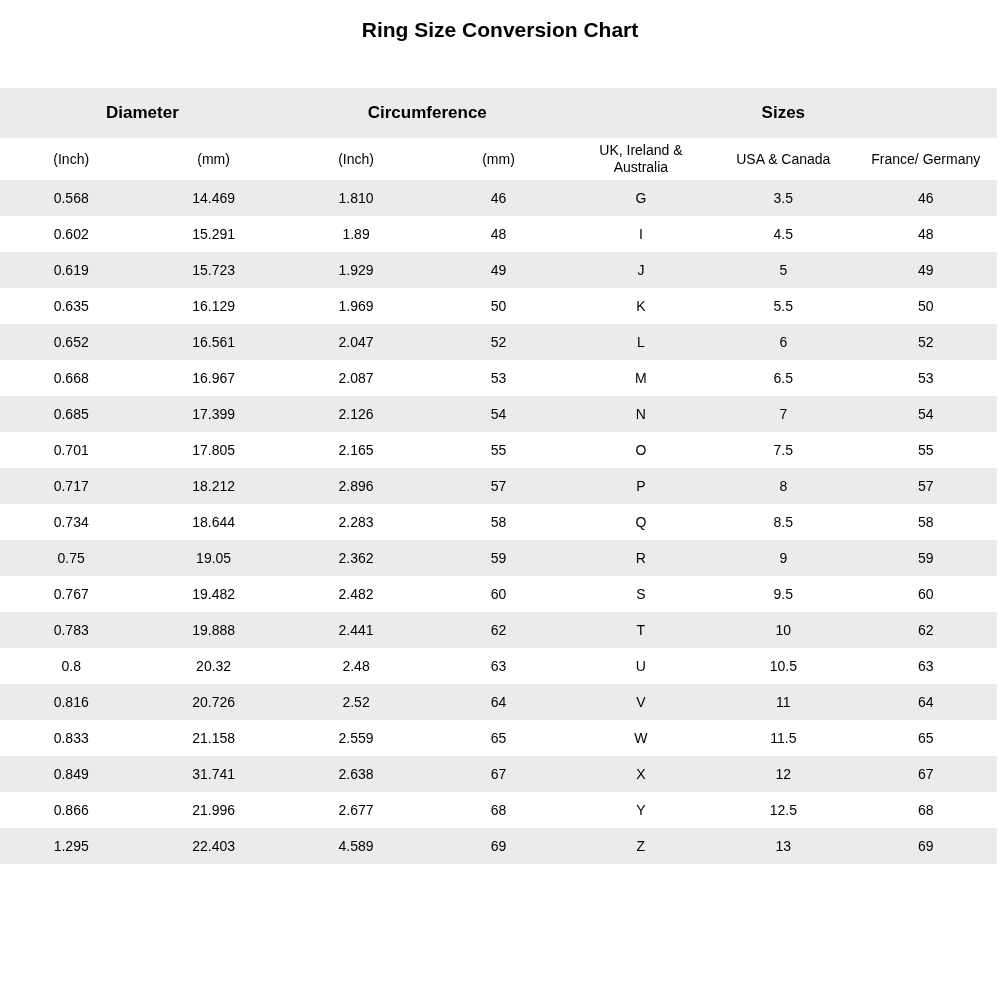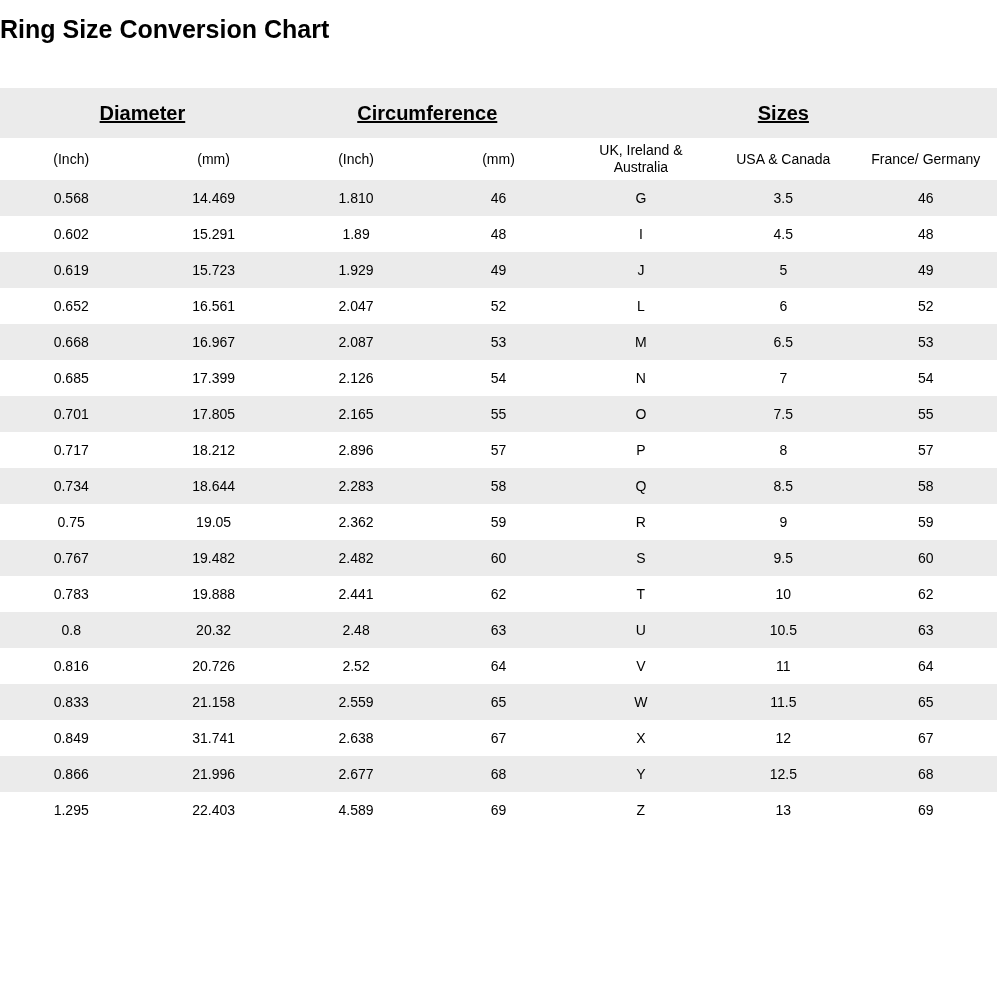--- a/index.html
+++ b/index.html
@@ -9,21 +9,22 @@
     padding: 0;
     width: 1000px;
     height: 1000px;
     background: var(--bg);
     font-family: "Liberation Sans", sans-serif;
     color: var(--text);
   }
   .page { width: 1000px; height: 1000px; overflow: hidden; }
   .title {
     margin: 17px 0 0 0;
-    font-size: 25px;
+    text-align: center;
+    font-size: 21px;
     font-weight: bold;
     line-height: 25px;
   }
   table.ring-table {
     margin-top: 46px;
     width: 997px;
     border-collapse: collapse;
     table-layout: fixed;
   }
   table.ring-table col { width: 14.2857%; }
@@ -31,23 +32,22 @@
     text-align: center;
     vertical-align: middle;
     padding: 0 6px;
     overflow: hidden;
   }
   tr.group-row {
     height: 50px;
     background: var(--stripe);
   }
   tr.group-row th {
-    font-size: 20px;
+    font-size: 17px;
     font-weight: bold;
-    text-decoration: underline;
   }
   tr.sub-row {
     height: 42px;
     background: var(--bg);
   }
   tr.sub-row th {
     font-size: 14px;
     font-weight: normal;
     line-height: 17px;
   }
@@ -113,20 +113,29 @@
         <tr>
           <td>0.619</td>
           <td>15.723</td>
           <td>1.929</td>
           <td>49</td>
           <td>J</td>
           <td>5</td>
           <td>49</td>
         </tr>
         <tr>
+          <td>0.635</td>
+          <td>16.129</td>
+          <td>1.969</td>
+          <td>50</td>
+          <td>K</td>
+          <td>5.5</td>
+          <td>50</td>
+        </tr>
+        <tr>
           <td>0.652</td>
           <td>16.561</td>
           <td>2.047</td>
           <td>52</td>
           <td>L</td>
           <td>6</td>
           <td>52</td>
         </tr>
         <tr>
           <td>0.668</td>

